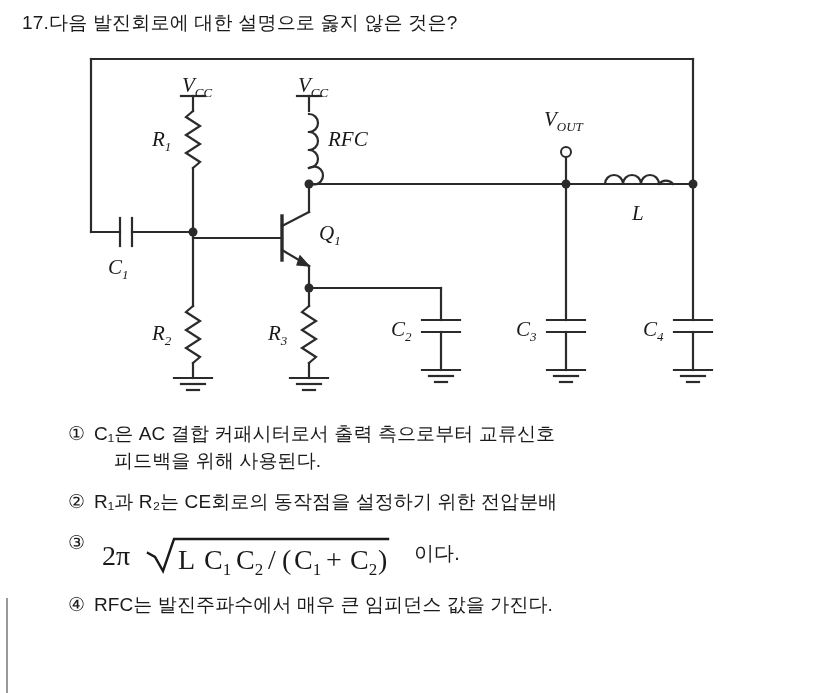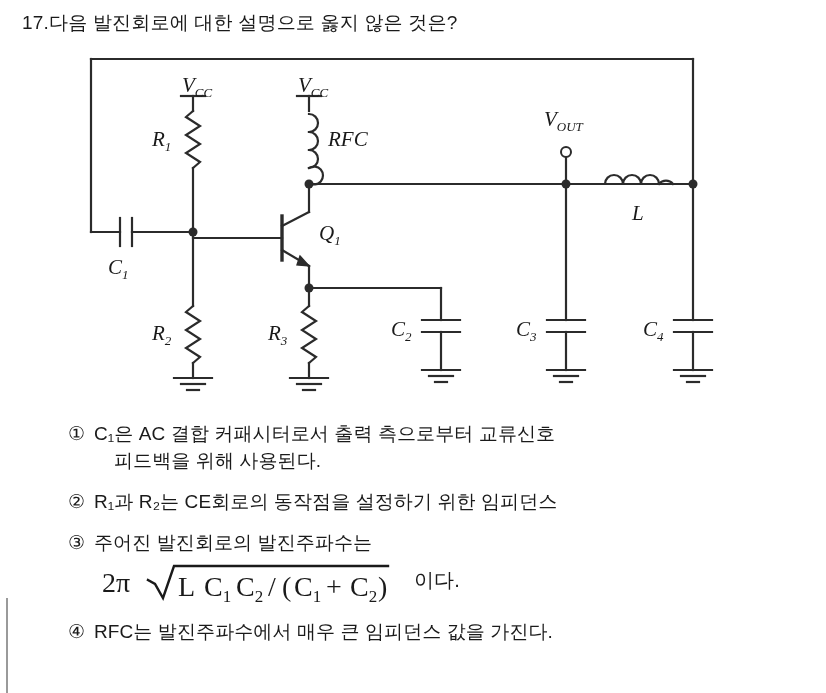--- a/index.html
+++ b/index.html
@@ -267,28 +267,27 @@
       <div class="choice-marker">①</div>
       <div class="choice-body">
         <span>C₁은 AC 결합 커패시터로서 출력 측으로부터 교류신호</span>
         <span class="choice-line2">피드백을 위해 사용된다.</span>
       </div>
     </div>
 
     <div class="choice">
       <div class="choice-marker">②</div>
       <div class="choice-body">
-        <span>R₁과 R₂는 CE회로의 동작점을 설정하기 위한 임피던스</span>
+        <span>R₁과 R₂는 CE회로의 동작점을 설정하기 위한 전압분배</span>
       </div>
     </div>
 
     <div class="choice">
       <div class="choice-marker">③</div>
       <div class="choice-body">
-        <span>주어진 발진회로의 발진주파수는</span>
         <div class="formula-row">
           <svg width="300" height="46" viewBox="0 0 300 46" xmlns="http://www.w3.org/2000/svg">
             <g fill="#1a1a1a" font-family="Liberation Serif, serif" font-size="28">
               <text x="2" y="34">2π</text>
 
               <g stroke="#1a1a1a" stroke-width="2.4" fill="none" stroke-linecap="square">
                 <path d="M48 22 L55 26 L63 40 L74 8 L288 8"></path>
               </g>
               <text x="78" y="38">L</text>
               <text x="104" y="38">C<tspan font-size="17" dy="6">1</tspan></text>

